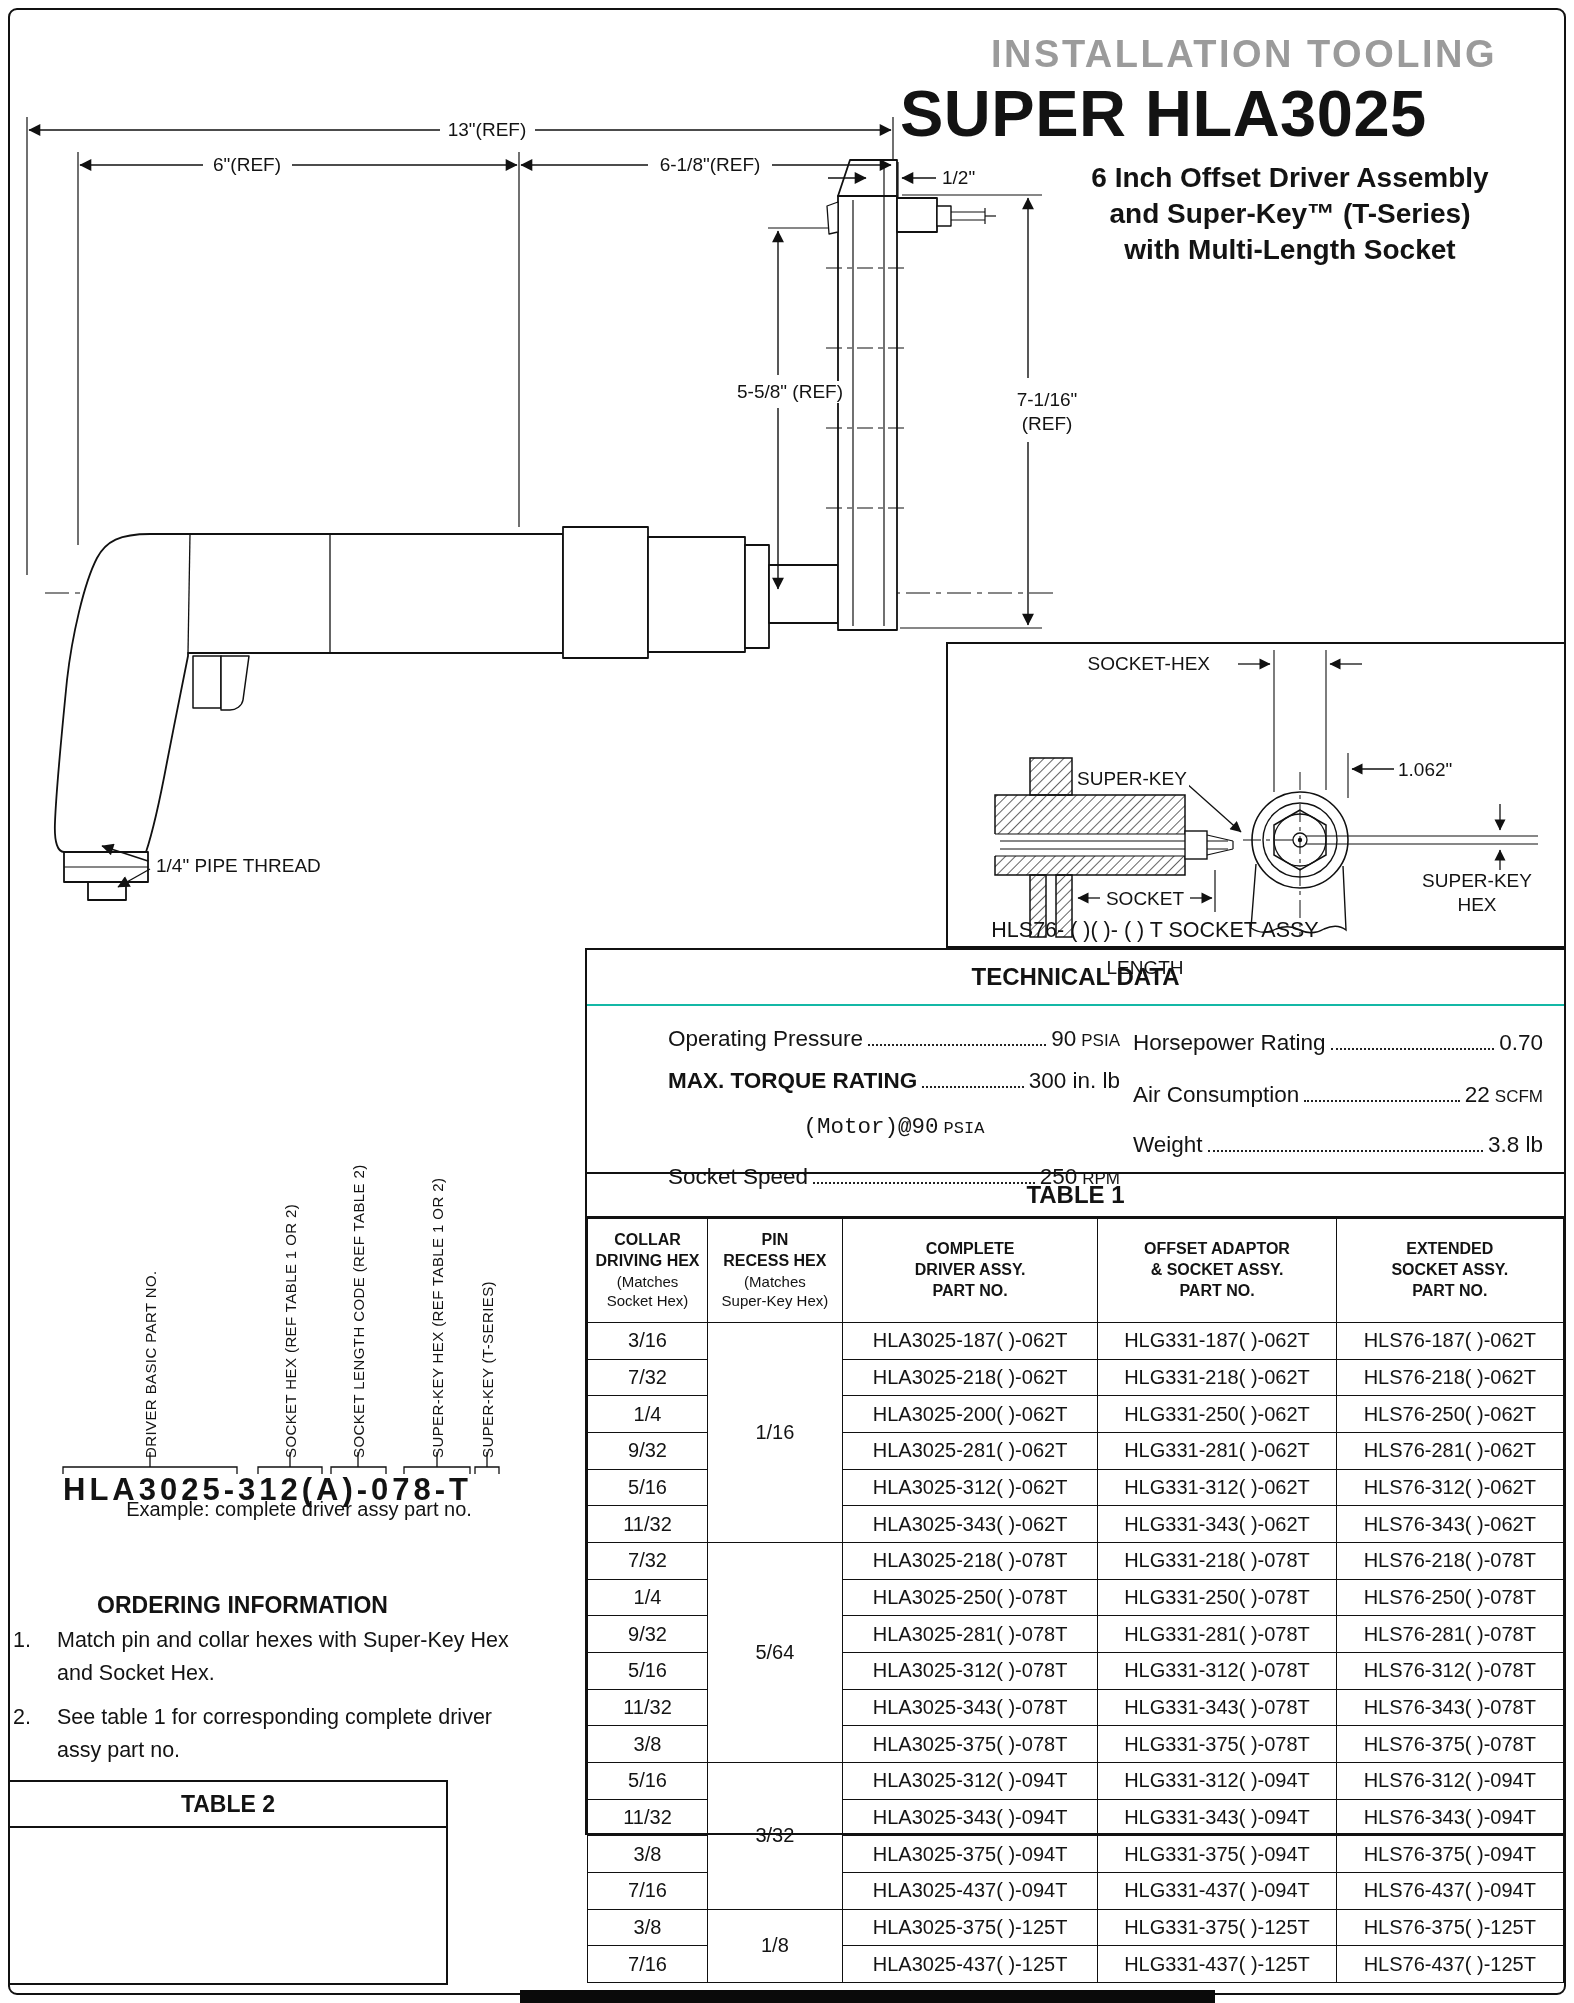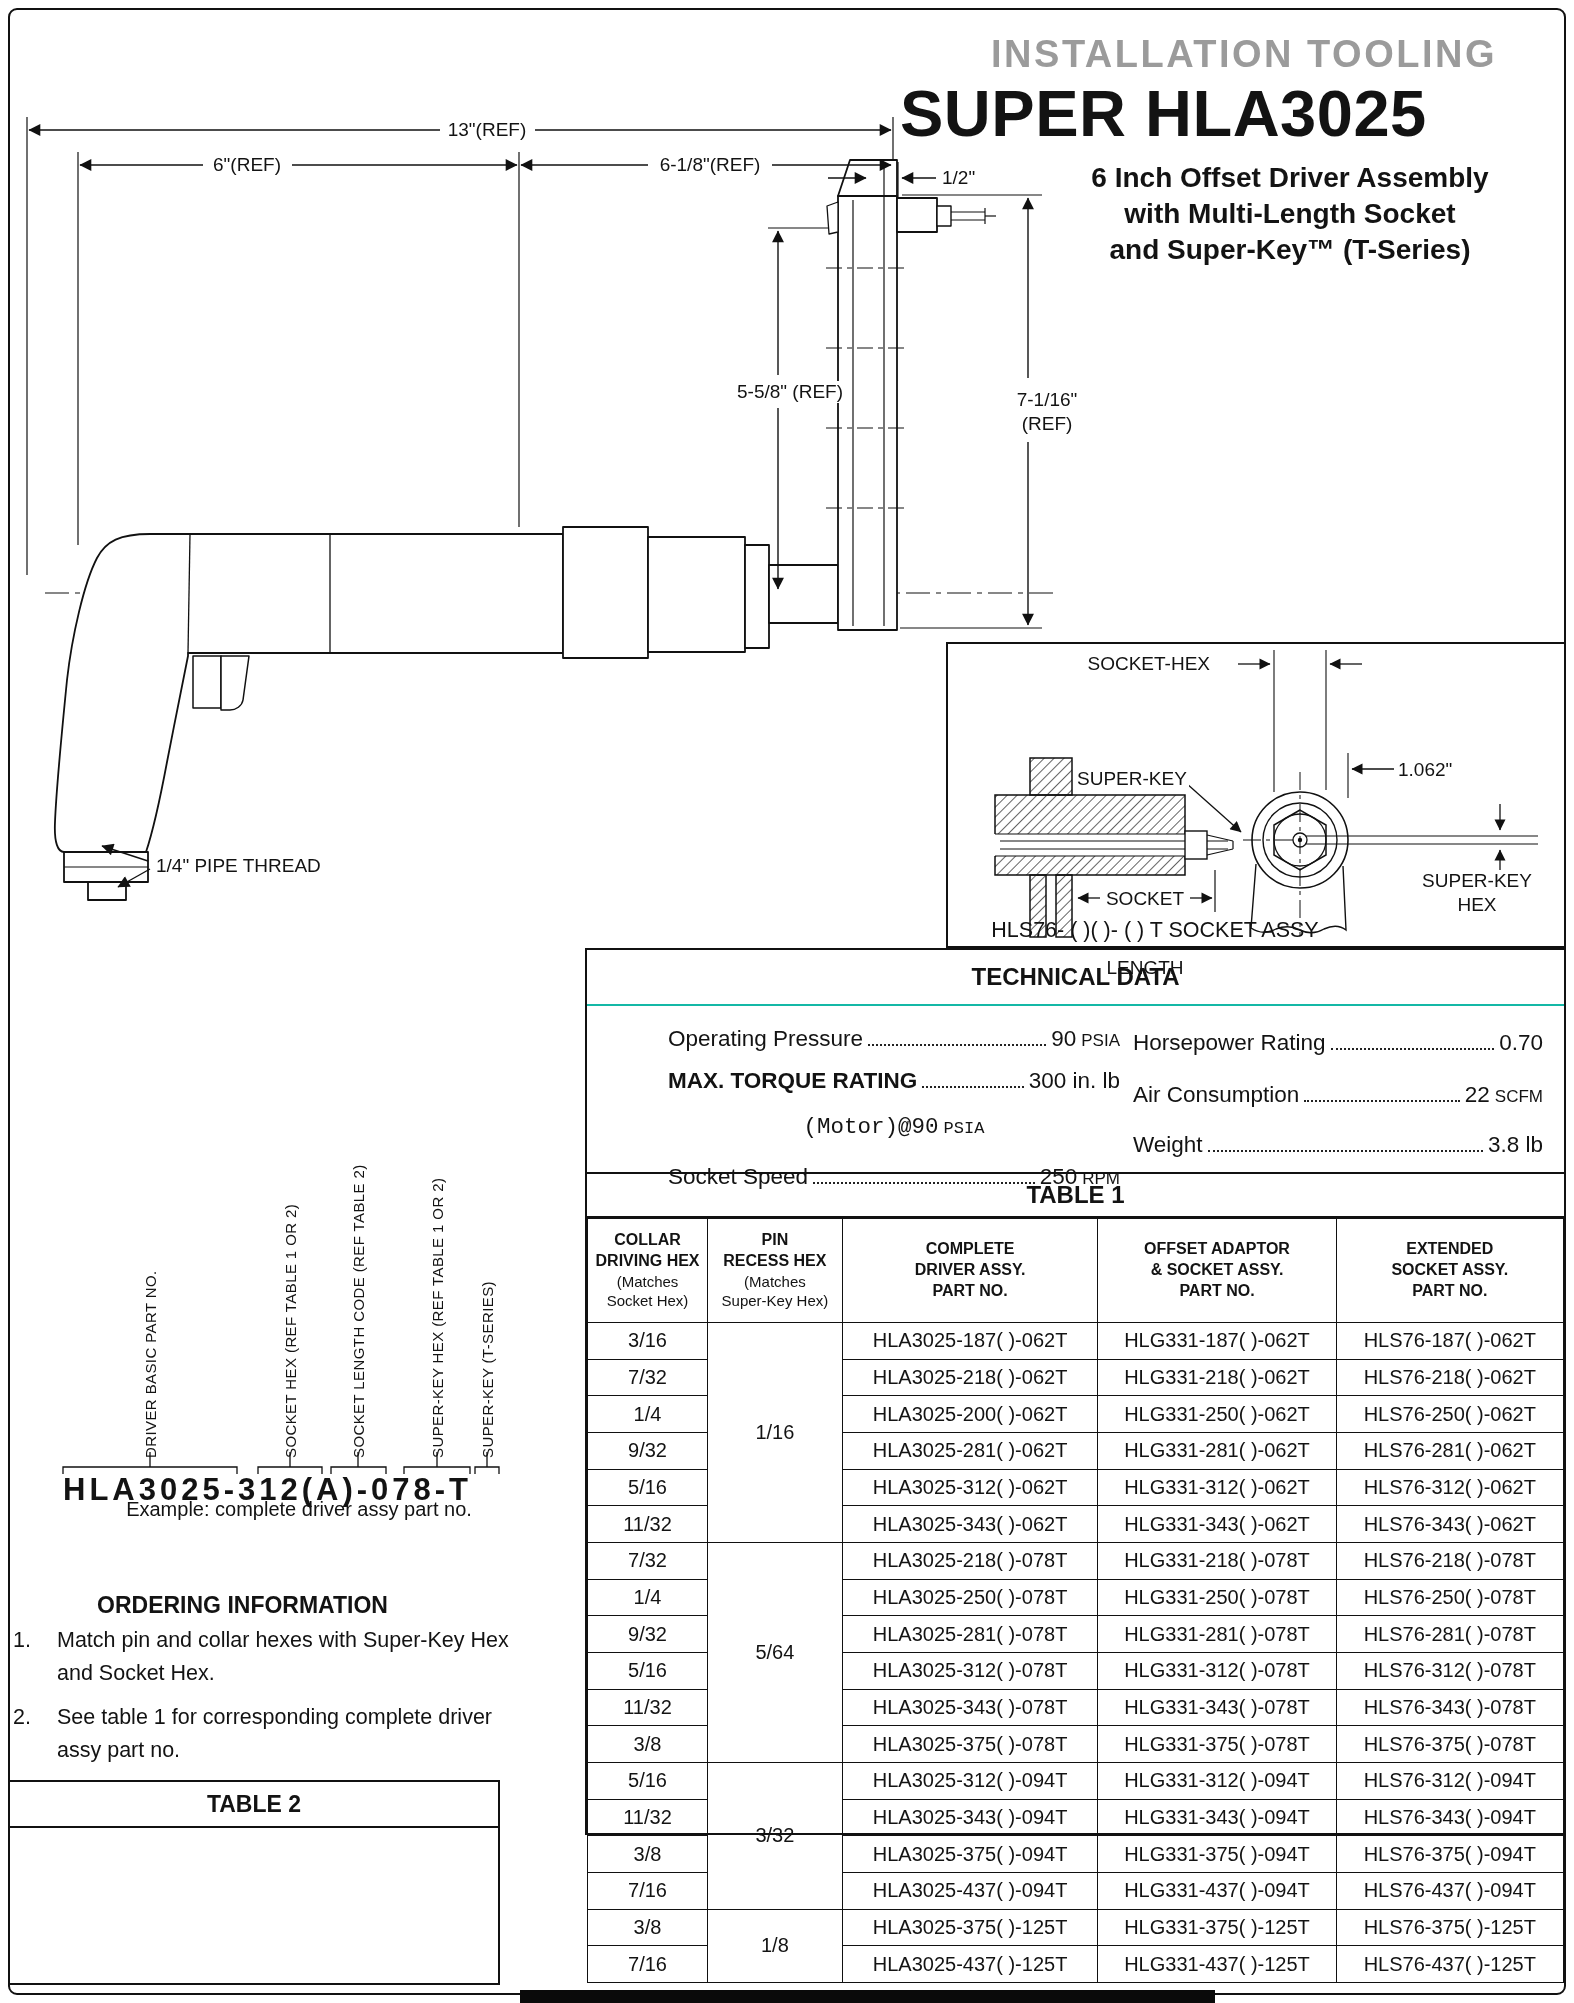--- a/index.html
+++ b/index.html
@@ -62,43 +62,43 @@
   .vlabel { font-size:15px; letter-spacing:.4px; white-space:nowrap;
             transform:rotate(-90deg); transform-origin:left top; }
   .pn-example { left:63px; top:1472px; font-size:31px; font-weight:bold; letter-spacing:4px; white-space:nowrap; }
   .pn-caption { left:123px; top:1498px; width:352px; text-align:center; font-size:20px; }
   .ord-title { left:60px; top:1592px; width:365px; text-align:center; font-size:23px; font-weight:bold; }
   .ord-items { left:13px; top:1624px; width:508px; font-size:21.5px; line-height:33px; }
   .ord-item { display:flex; margin-bottom:11px; }
   .ord-item .n { width:44px; flex:none; }
 
   
-  .t2 { left:8px; top:1780px; width:492px; height:205px; border:2px solid #111; background:#fff; }
+  .t2 { left:8px; top:1780px; width:440px; height:205px; border:2px solid #111; background:#fff; }
   .t2-title { height:46px; border-bottom:2px solid #111; display:flex; align-items:center;
               justify-content:center; font-size:23px; font-weight:bold; }
   .t2-grid { display:grid; grid-template-columns:294px 1fr; height:155px;
              grid-auto-rows:1fr; }
   .t2-cell { border-bottom:1.5px solid #111; border-right:1.5px solid #111;
              display:flex; align-items:center; justify-content:center; font-size:22px; }
   .t2-cell.last { border-bottom:none; }
   .t2-cell.rt { border-right:none; }
 
   .bottom-bar { left:520px; top:1990px; width:695px; height:13px; background:#0a0a0a; }
 </style>
 </head>
 <body style="color: rgb(19, 19, 19);">
 
 <div class="abs page-border"></div>
 
 <div class="abs eyebrow" style="color: rgb(155, 155, 155);">INSTALLATION TOOLING</div>
 <div class="abs doc-title">SUPER HLA3025</div>
 <div class="abs subtitle">
   <div>6 Inch Offset Driver Assembly</div>
+  <div>and Super-Key™ (T-Series)</div>
   <div>with Multi-Length Socket</div>
-  <div>and Super-Key™ (T-Series)</div>
 </div>
 
 <svg class="abs" width="1574" height="2003" viewBox="0 0 1574 2003" style="left:0;top:0;">
   <defs>
     <marker id="ar" viewBox="0 0 10 10" refX="9.5" refY="5" markerWidth="12" markerHeight="8.5" orient="auto-start-reverse">
       <path d="M0,0 L10,5 L0,10 z" fill="#111"></path>
     </marker>
     <pattern id="hatch" width="7" height="7" patternUnits="userSpaceOnUse" patternTransform="rotate(45)">
       <line x1="0" y1="0" x2="0" y2="7" stroke="#222" stroke-width="1.4"></line>
     </pattern>

